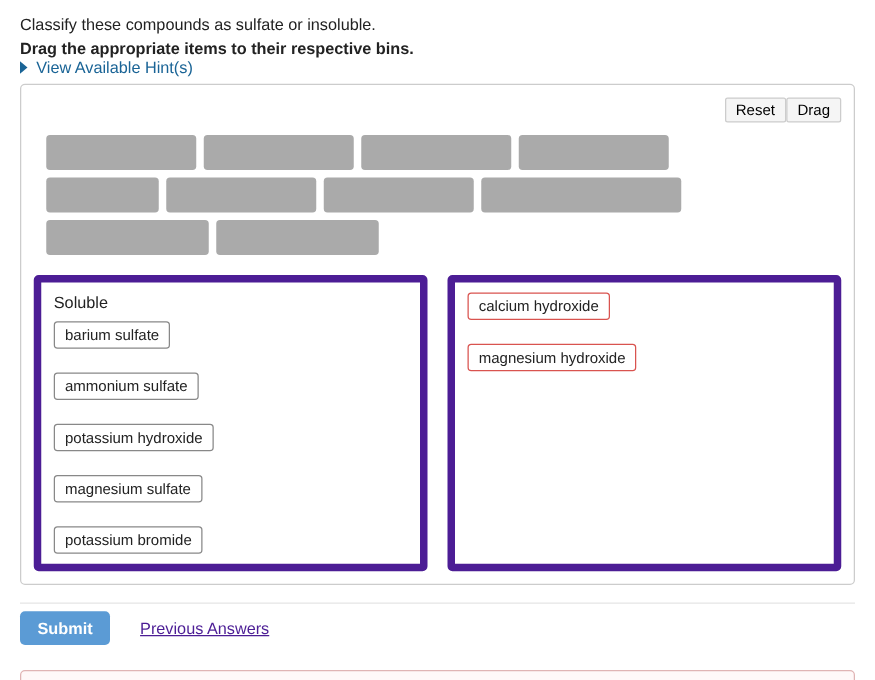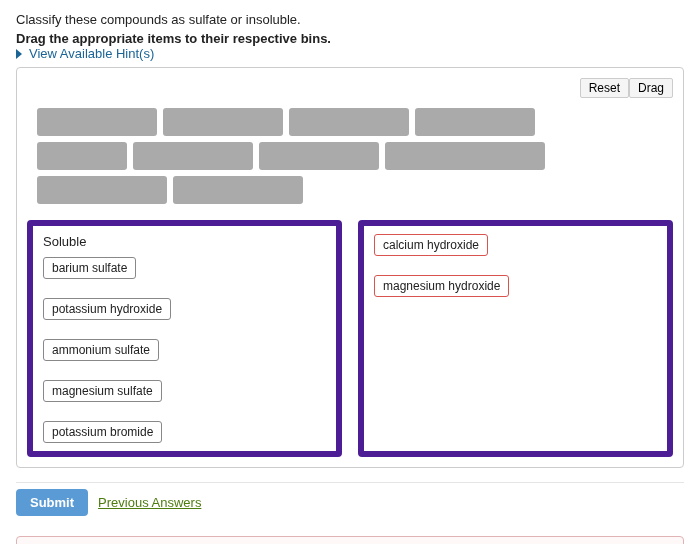--- a/index.html
+++ b/index.html
@@ -126,37 +126,37 @@
     }
     .bin-item.highlighted {
       border-color: #d9534f;
       background: #fff;
     }
 
     
     .bottom-bar {
       display: flex;
       align-items: center;
-      gap: 10px;
+      gap: 24px;
       margin-bottom: 14px;
       padding: 6px 0;
       border-top: 1px solid #e5e5e5;
     }
     .btn-submit {
       padding: 6px 14px;
       background: #5b9bd5;
       color: #fff;
       border: none;
       border-radius: 4px;
       font-size: 13px;
       cursor: pointer;
       font-weight: bold;
     }
     .btn-previous {
-      color: #4d7c0f;
+      color: #4c1d95;
       background: none;
       border: none;
       font-size: 13px;
       cursor: pointer;
       text-decoration: underline;
     }
 
     
     .feedback-box {
       border: 1px solid #e0b4b4;
@@ -220,22 +220,22 @@
         <div class="drag-item-placeholder" style="max-width:130px;"></div>
       </div>
     </div>
 
     <div class="bins-area">
 
       <div class="bin">
         <div class="bin-label">Soluble</div>
         <div class="bin-items">
           <div class="bin-item">barium sulfate</div>
+          <div class="bin-item">ammonium sulfate</div>
           <div class="bin-item">potassium hydroxide</div>
-          <div class="bin-item">ammonium sulfate</div>
           <div class="bin-item">magnesium sulfate</div>
           <div class="bin-item">potassium bromide</div>
         </div>
       </div>
 
       <div class="bin">
         <div class="bin-items">
           <div class="bin-item highlighted">calcium hydroxide</div>
           <div class="bin-item highlighted">magnesium hydroxide</div>
         </div>

